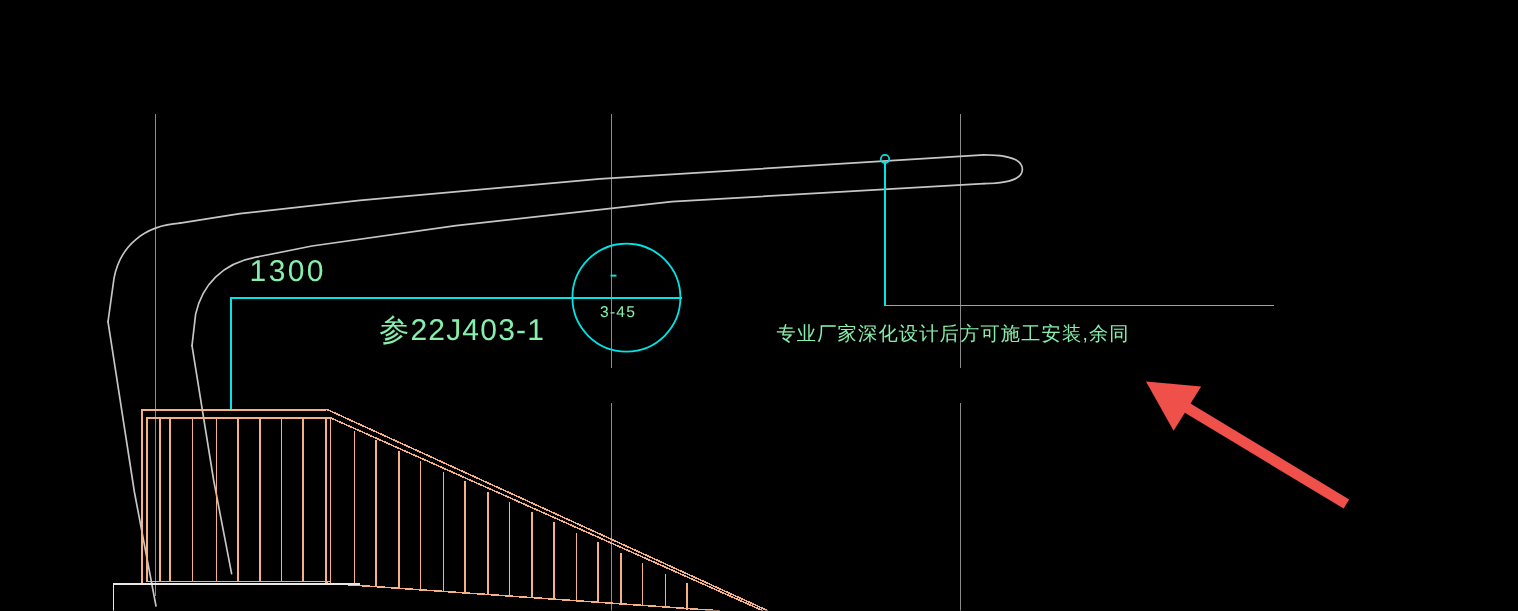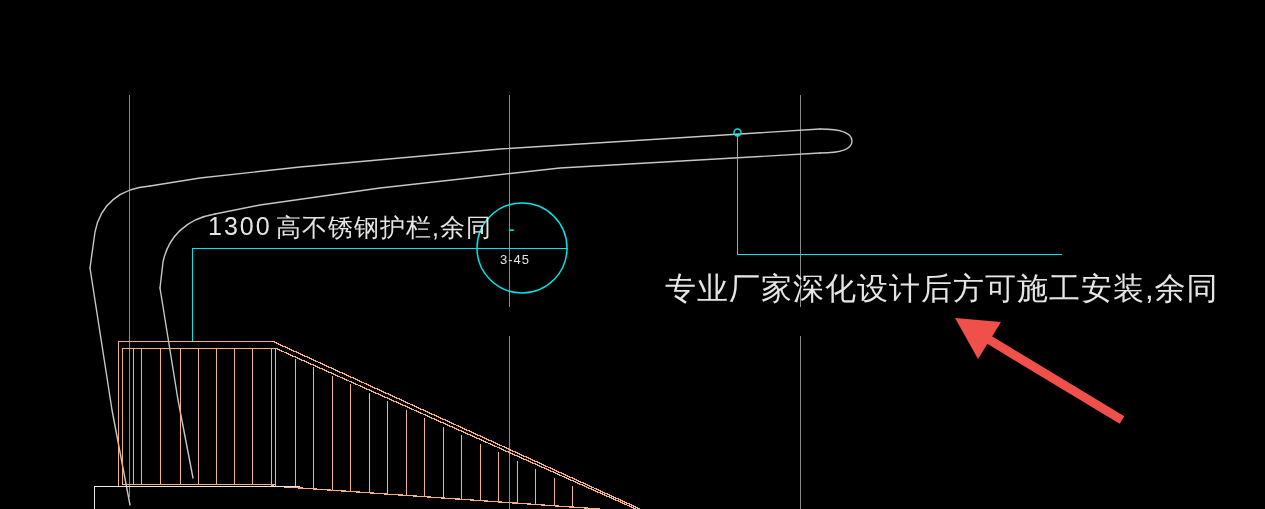--- a/index.html
+++ b/index.html
@@ -21,21 +21,21 @@
   #cad-svg {
     position: absolute;
     left: 0;
     top: 0;
     width: 1265px;
     height: 509px;
     display: block;
   }
   .cad-text {
     position: absolute;
-    color: #e5e5e5;
+    color: #86efac;
     font-family: "Liberation Sans", sans-serif;
     white-space: nowrap;
     letter-spacing: 1px;
     -webkit-font-smoothing: none;
   }
   #label-dim-value {
     left: 208px;
     top: 212px;
     font-size: 25px;
     letter-spacing: 2px;
@@ -52,23 +52,23 @@
     font-size: 25px;
     letter-spacing: 1px;
   }
   #label-canopy-note-1 {
     left: 862px;
     top: 214px;
     font-size: 24px;
     letter-spacing: 1px;
   }
   #label-canopy-note-2 {
-    left: 665px;
+    left: 647px;
     top: 268px;
-    font-size: 31px;
+    font-size: 16px;
     letter-spacing: 1px;
   }
   #label-bubble-top {
     left: 508px;
     top: 218px;
     font-size: 20px;
     color: #00E5E5;
   }
   #label-bubble-bottom {
     left: 500px;
@@ -177,22 +177,22 @@
 
     <g>
       <line x1="1122" y1="420" x2="988" y2="339" stroke="#f0504a" stroke-width="9" stroke-linecap="butt"></line>
       <polygon points="955,318 1001,322 978,359" fill="#f0504a"></polygon>
     </g>
 
   </svg>
 
   <div class="cad-text" id="label-dim-value">1300</div>
 
-  <div class="cad-text" id="label-railing-spec">高不锈钢护栏,余同</div>
 
+  <div class="cad-text" id="label-railing-ref">参22J403-1</div>
 
 
   <div class="cad-text" id="label-canopy-note-2">专业厂家深化设计后方可施工安装,余同</div>
 
   <div class="cad-text" id="label-bubble-top">-</div>
 
   <div class="cad-text" id="label-bubble-bottom">3-45</div>
 
 </div>
 

